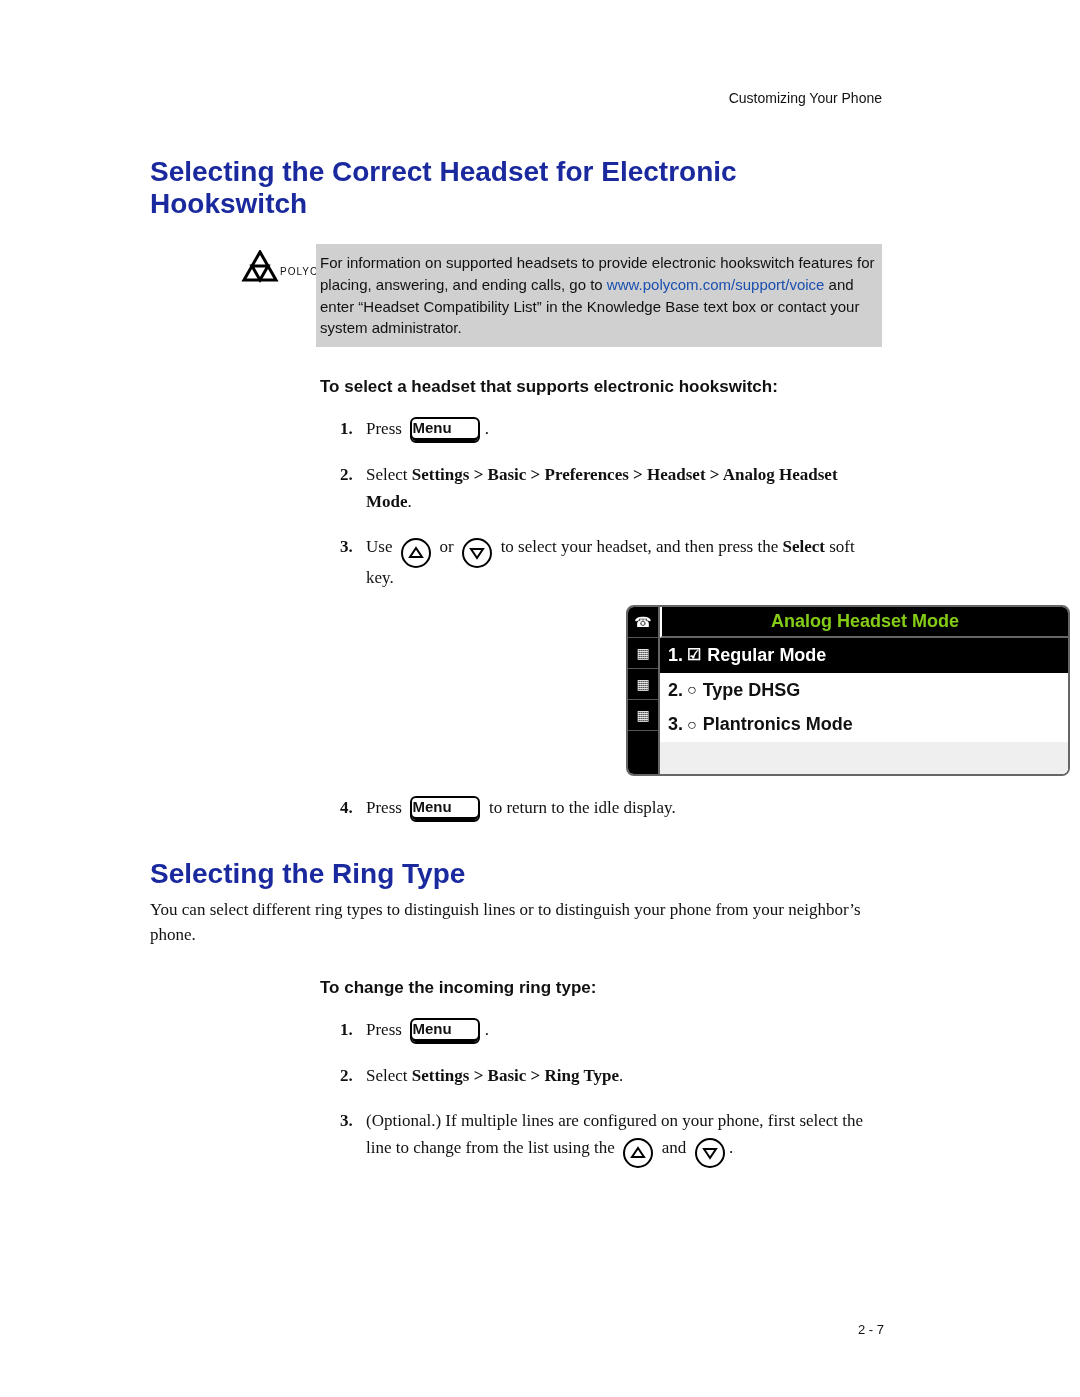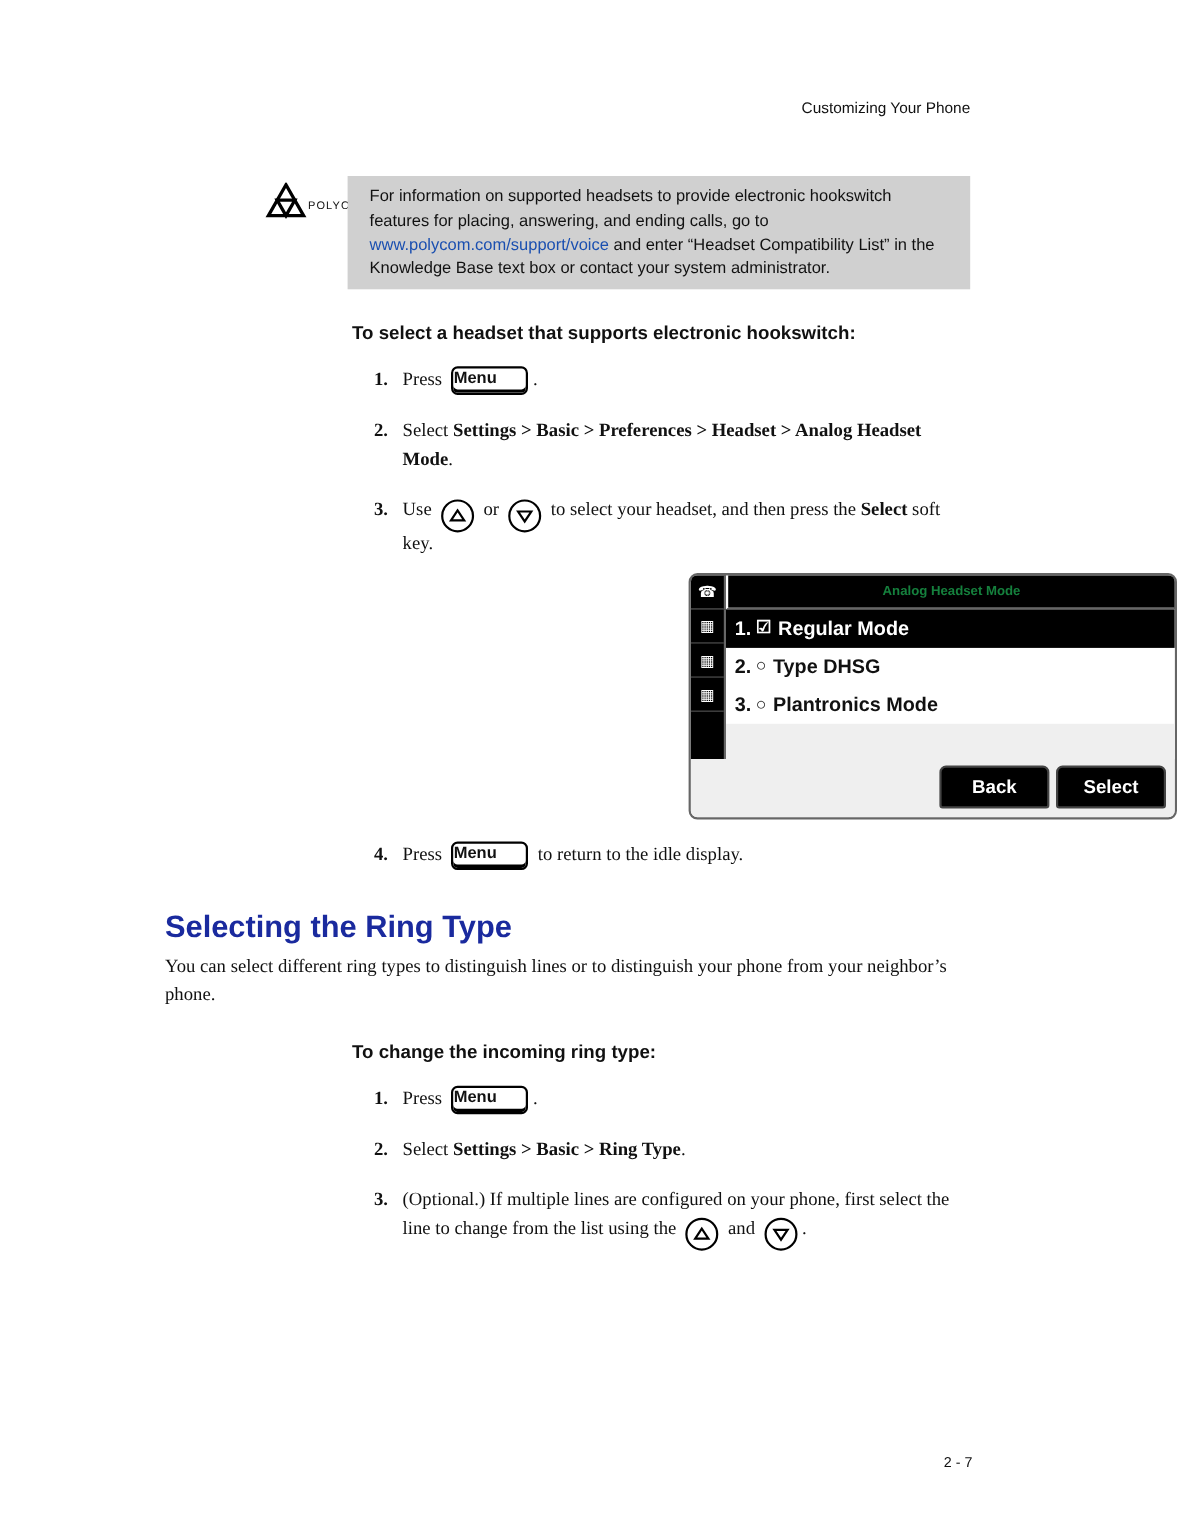--- a/index.html
+++ b/index.html
@@ -59,21 +59,21 @@
     font-family: Arial, sans-serif;
     font-size:10px;
     letter-spacing:1px;
     margin-top:4px;
   }
   .note-box {
     background: var(--note-bg);
     font-family: Arial, sans-serif;
     font-size:15px;
     line-height:1.45;
-    padding:8px 20px;
+    padding:8px 4px;
     flex:1;
   }
   .note-box a { color: var(--link); text-decoration:none; }
   h3.sub {
     font-family: "Helvetica Neue", Arial, sans-serif;
     font-weight:700;
     font-size:17px;
     margin: 30px 0 18px 170px;
   }
   ol.steps {
@@ -145,26 +145,26 @@
   .ph-sidebar .side-ic {
     height:30px;
     border-bottom:1px solid #555;
     color:#fff;
     display:flex; align-items:center; justify-content:center;
     font-size:14px;
   }
   .ph-titlebar {
     flex:1;
     background:#000;
-    color:#15803d;
+    color:#84cc16;
     font-weight:700;
     display:flex; align-items:center; justify-content:center;
     border-left:2px solid #fff;
     border-bottom:2px solid #666;
-    font-size:12px;
+    font-size:18px;
   }
   .ph-list {
     flex:1;
     background:#fff;
   }
   .ph-row {
     display:flex;
     align-items:center;
     padding:3px 8px;
     font-size:18px;
@@ -213,20 +213,21 @@
 </style>
 </head>
 <body>
 
 <div class="page">
 
   <div class="running-head">Customizing Your Phone</div>
 
   <div class="page-content">
 
+    <h2 class="section">Selecting the Correct Headset for Electronic Hookswitch</h2>
 
 
     <div class="note-row">
       <div class="logo-cell">
         <span>
           <svg viewBox="0 0 40 34" width="40" height="34">
             <polygon points="20,2 4,30 36,30" fill="none" stroke="#000" stroke-width="3"></polygon>
             <polygon points="20,30 12,16 28,16" fill="none" stroke="#000" stroke-width="3"></polygon>
           </svg>
         </span>
@@ -289,24 +290,20 @@
                   <span>Type DHSG</span>
                 </div>
                 <div class="ph-row">
                   <span class="num">3.</span>
                   <span class="mark">○</span>
                   <span>Plantronics Mode</span>
                 </div>
                 <div class="ph-below"></div>
               </div>
             </div>
-            <div class="ph-softkeys">
-              <div class="softkey">Back</div>
-              <div class="softkey">Select</div>
-            </div>
           </div>
         </div>
       </li>
       <li>
         <span>Press</span>
         &nbsp;<span class="menu-btn">Menu</span>&nbsp;
         <span>to return to the idle display.</span>
       </li>
     </ol>
 

